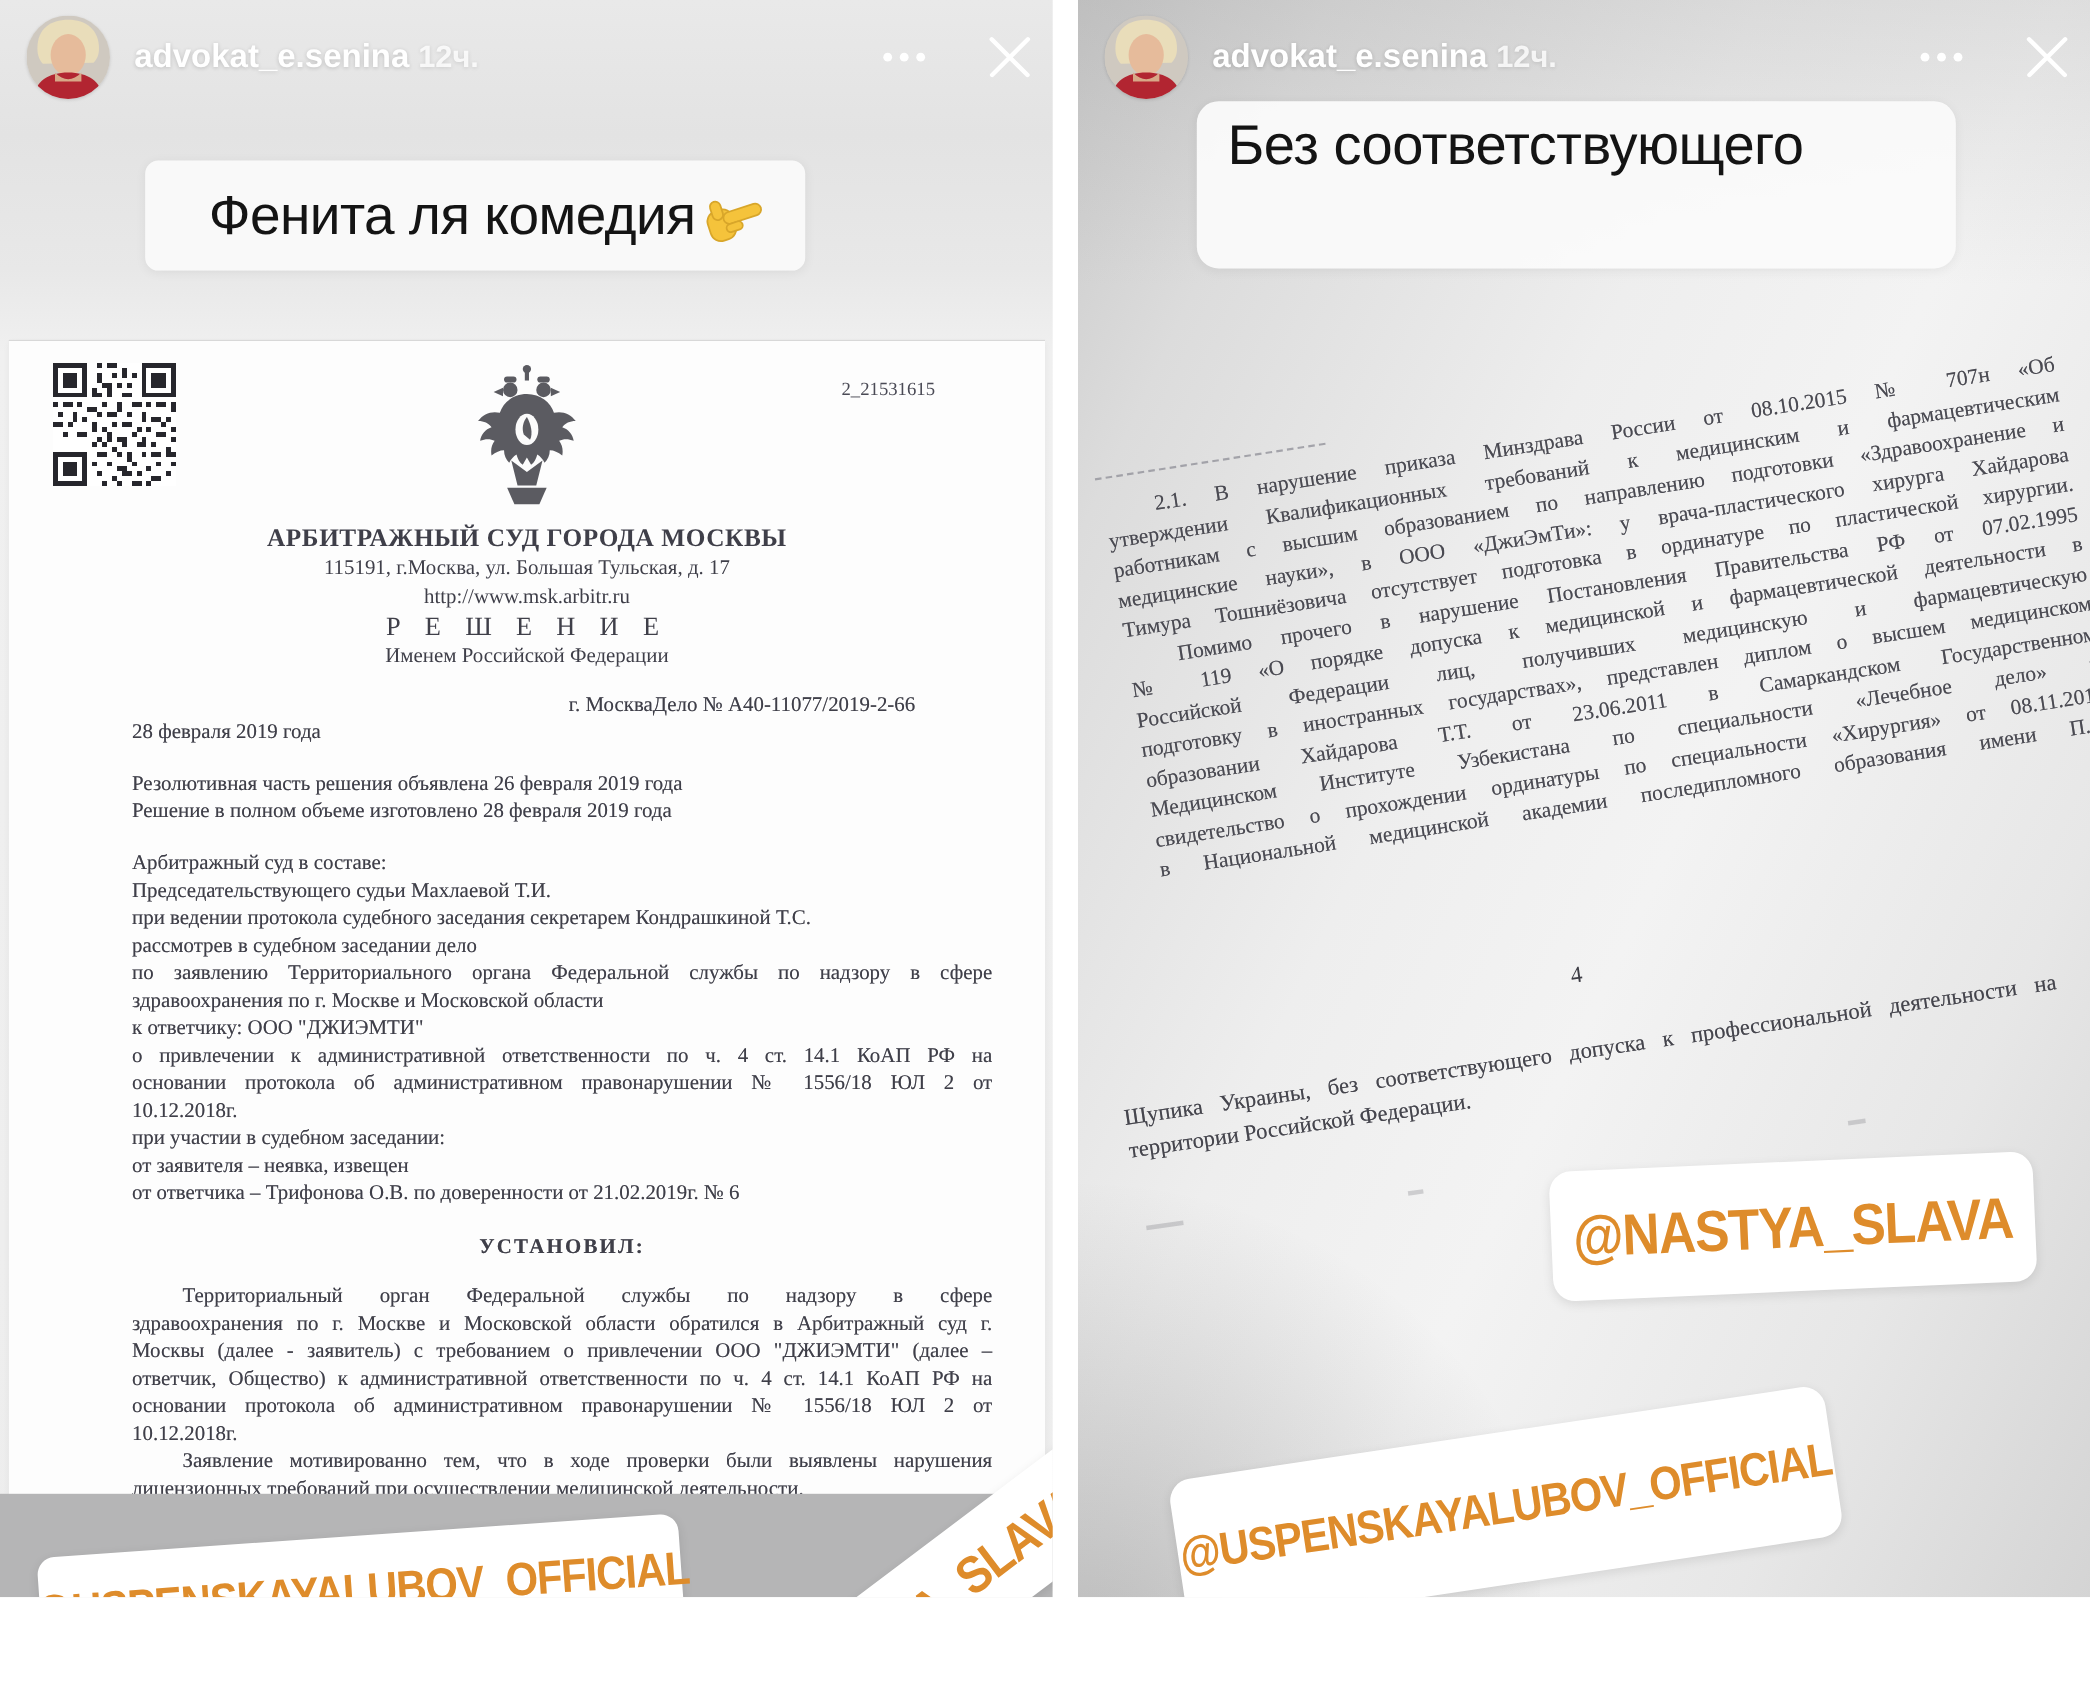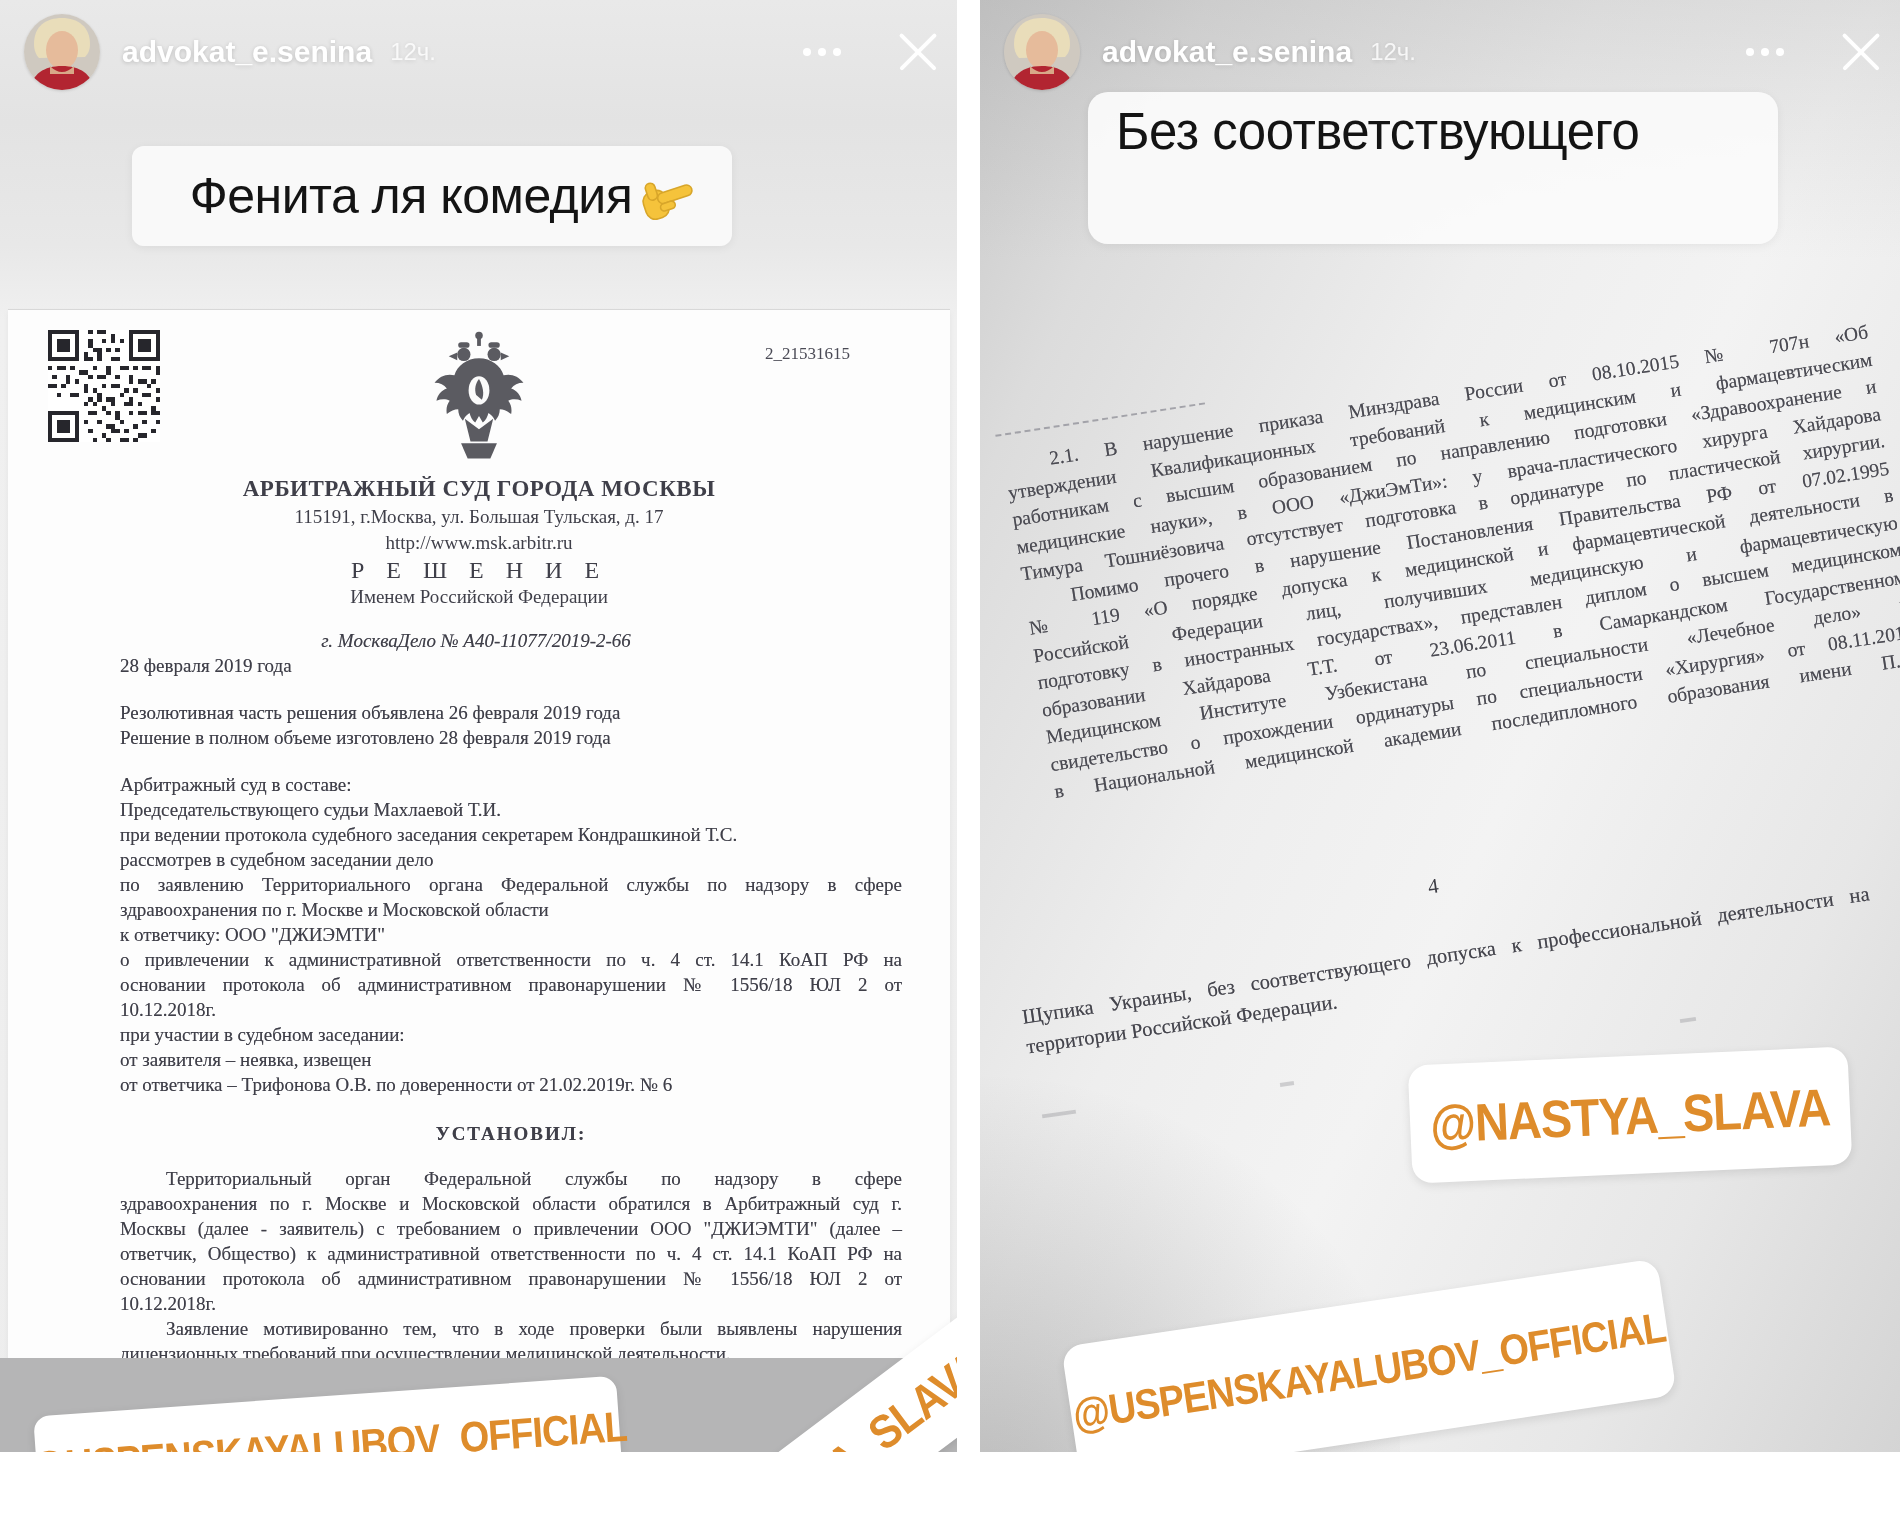--- a/index.html
+++ b/index.html
@@ -10,21 +10,21 @@
   #story-right{left:980px;width:920px;background:linear-gradient(115deg,#c9c9c9 0%,#dcdcdc 14%,#eeeeee 38%,#f3f3f3 55%,#e7e7e7 78%,#d2d2d2 100%);}
   #story-right:before{content:"";position:absolute;left:0;bottom:0;width:420px;height:560px;
       background:radial-gradient(circle at 0% 100%,rgba(40,40,40,.28),rgba(40,40,40,0) 65%);pointer-events:none;}
   #story-right:after{content:"";position:absolute;left:0;top:0;width:100%;height:260px;
       background:linear-gradient(180deg,rgba(160,160,160,.25),rgba(160,160,160,0));pointer-events:none;}
 
   
   .sheader{position:absolute;top:12px;left:24px;right:16px;height:80px;display:flex;align-items:center;z-index:30;}
   .avatar{width:76px;height:76px;border-radius:50%;overflow:hidden;flex:0 0 auto;box-shadow:0 1px 3px rgba(0,0,0,.15);}
   .uname{margin-left:22px;font-size:30px;font-weight:700;color:#fff;text-shadow:0 1px 4px rgba(0,0,0,.18);}
-  .time{margin-left:18px;font-size:24px;font-weight:400;color:rgba(255,255,255,.82);text-shadow:0 1px 4px rgba(0,0,0,.12);}
+  .time{margin-left:8px;font-size:28px;font-weight:700;color:rgba(255,255,255,.82);text-shadow:0 1px 4px rgba(0,0,0,.12);}
   .hspacer{flex:1;}
   .dots{display:flex;gap:7px;margin-right:44px;cursor:pointer;padding:10px;}
   .dots i{width:8px;height:8px;border-radius:50%;background:#fff;display:block;}
   .closex{width:46px;height:46px;position:relative;cursor:pointer;}
   .closex span{position:absolute;left:-2px;top:21px;width:50px;height:3.5px;background:#fff;border-radius:2px;}
   .closex span:first-child{transform:rotate(45deg);}
   .closex span:last-child{transform:rotate(-45deg);}
 
   
   .titlebox{position:absolute;background:rgba(250,250,250,.96);border-radius:12px;
@@ -39,21 +39,21 @@
   .page{position:absolute;left:8px;top:310px;width:942px;height:1070px;background:#fdfdfd;
         box-shadow:0 -1px 0 #d8d8d8,0 2px 6px rgba(0,0,0,.05);z-index:5;
         font-family:"Liberation Serif",serif;color:#3f3f49;}
   .page .qr{position:absolute;left:40px;top:20px;width:112px;height:112px;}
   .docnum{position:absolute;right:100px;top:34px;font-size:17px;color:#4a4a55;}
   .emblem{width:104px;height:146px;margin:14px auto 0 auto;opacity:.88;}
   .hc{text-align:center;font-size:19px;line-height:26px;}
   .court{font-size:23px;font-weight:700;letter-spacing:.5px;line-height:30px;margin-top:4px;}
   .resh{font-size:24px;font-weight:400;letter-spacing:8px;line-height:28px;}
   .dbody{margin:18px 48px 0 112px;font-size:19px;line-height:25px;text-shadow:0 0 .5px rgba(63,63,73,.55);}
-  .row{display:flex;justify-content:center;font-style:italic;}
+  .row{display:flex;justify-content:flex-end;}
   .case{margin-right:70px;}
   .sp{height:22px;}
   .jl{text-align:justify;text-align-last:justify;}
   .ind{text-indent:46px;}
   .ust{text-align:center;text-align-last:center;font-weight:600;letter-spacing:2px;margin:24px 0 20px 0;}
 
   
   .band{position:absolute;left:0;top:1358px;width:957px;height:170px;background:#b5b5b6;z-index:10;}
 
   

